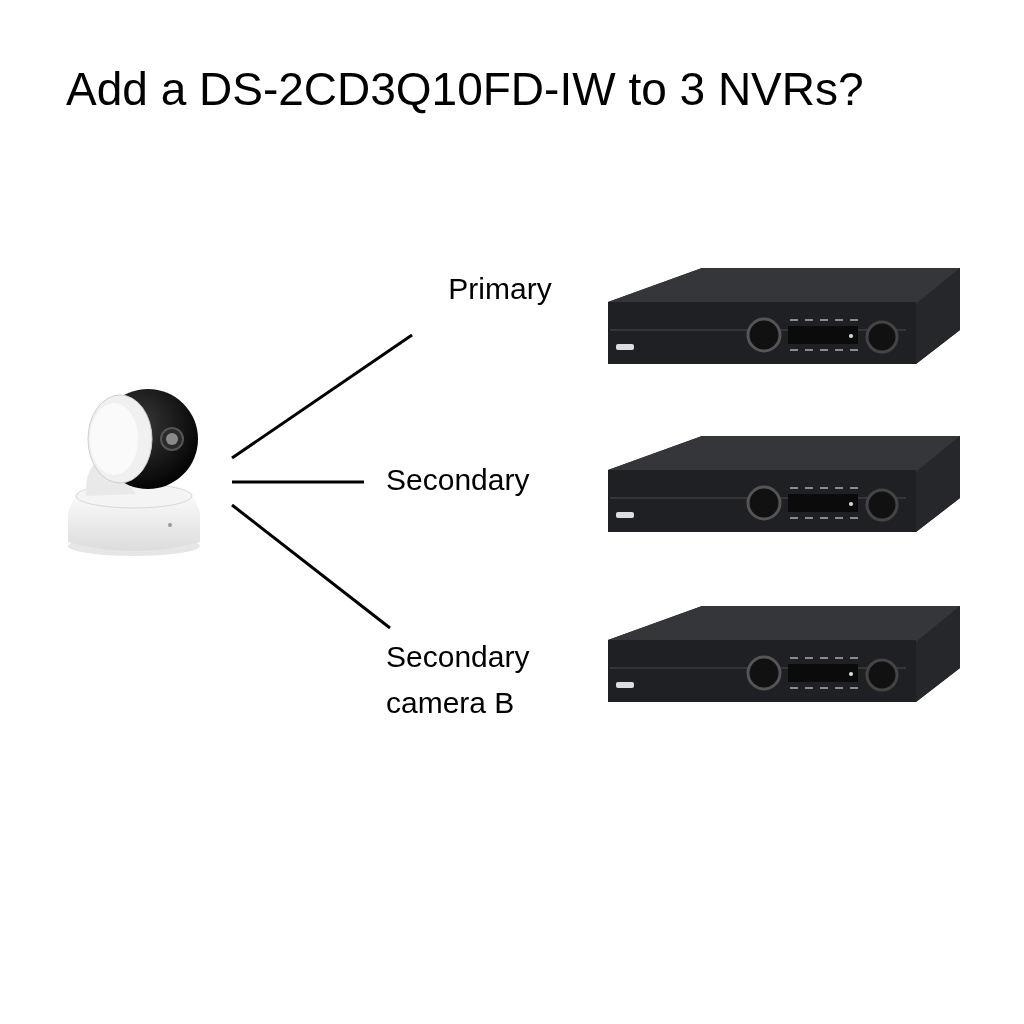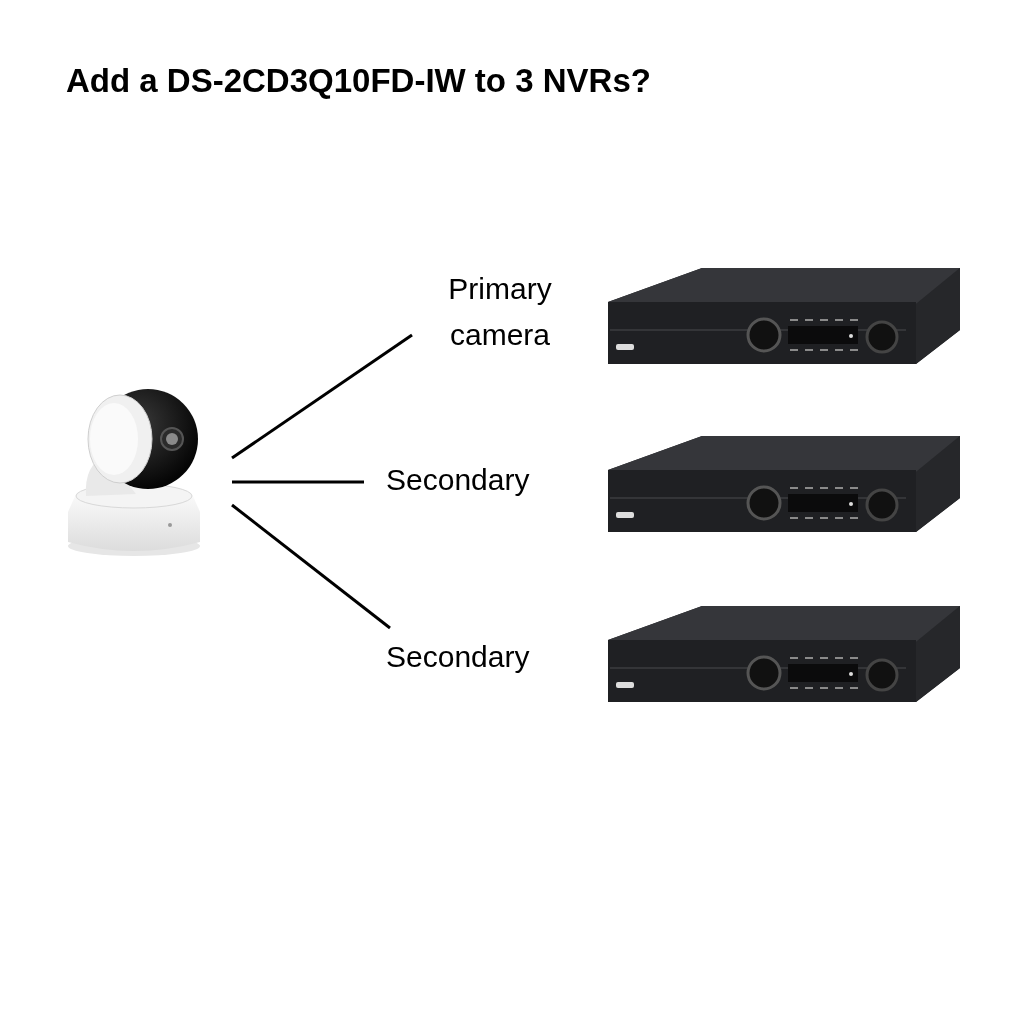--- a/index.html
+++ b/index.html
@@ -1,17 +1,17 @@
 <!DOCTYPE html>
 <html><head>
 <meta charset="utf-8">
 <style>
   html, body { margin:0; padding:0; background:#ffffff; }
   body { width:1024px; height:1024px; position:relative; overflow:hidden; font-family:"Liberation Sans", sans-serif; color:#000; }
-  .title { position:absolute; left:66px; top:62px; font-size:33px; font-weight:700; letter-spacing:0px; white-space:nowrap; }
+  .title { position:absolute; left:66px; top:62px; font-size:46px; font-weight:400; letter-spacing:0px; white-space:nowrap; }
   .label { position:absolute; font-size:30px; line-height:46px; text-align:center; }
   .lbl1 { left:420px; top:266px; width:160px; }
   .lbl2 { left:386px; top:457px; text-align:left; }
   .lbl3 { left:386px; top:634px; text-align:left; }
   svg.lines { position:absolute; left:0; top:0; }
   .camera { position:absolute; left:66px; top:384px; width:136px; height:174px; }
   .nvr { position:absolute; left:606px; width:358px; height:104px; }
   .nvr1 { top:264px; } .nvr2 { top:432px; } .nvr3 { top:602px; }
 </style>
 </head>
@@ -20,27 +20,27 @@
 <div class="title">Add a DS-2CD3Q10FD-IW to 3 NVRs?</div>
 
 <svg class="lines" width="1024" height="1024">
   <line x1="232" y1="458" x2="412" y2="335" stroke="#000" stroke-width="3"></line>
   <line x1="232" y1="482" x2="364" y2="482" stroke="#000" stroke-width="3"></line>
   <line x1="232" y1="505" x2="390" y2="628" stroke="#000" stroke-width="3"></line>
 </svg>
 
 <div class="label lbl1">
   <div>Primary</div>
-  <div>camera</div>
 </div>
 <div class="label lbl2">
   <div>Secondary</div>
 </div>
 <div class="label lbl3">
   <div>Secondary</div>
+  <div>camera B</div>
 </div>
 
 <svg class="camera" viewBox="0 0 136 174">
   <defs>
     <radialGradient id="ball" cx="40%" cy="35%" r="65%">
       <stop offset="0" stop-color="#3a3a3a"></stop>
         <stop offset="1" stop-color="#050505"></stop>
     </radialGradient>
     <linearGradient id="base" x1="0" y1="0" x2="0" y2="1">
       <stop offset="0" stop-color="#ffffff"></stop>

